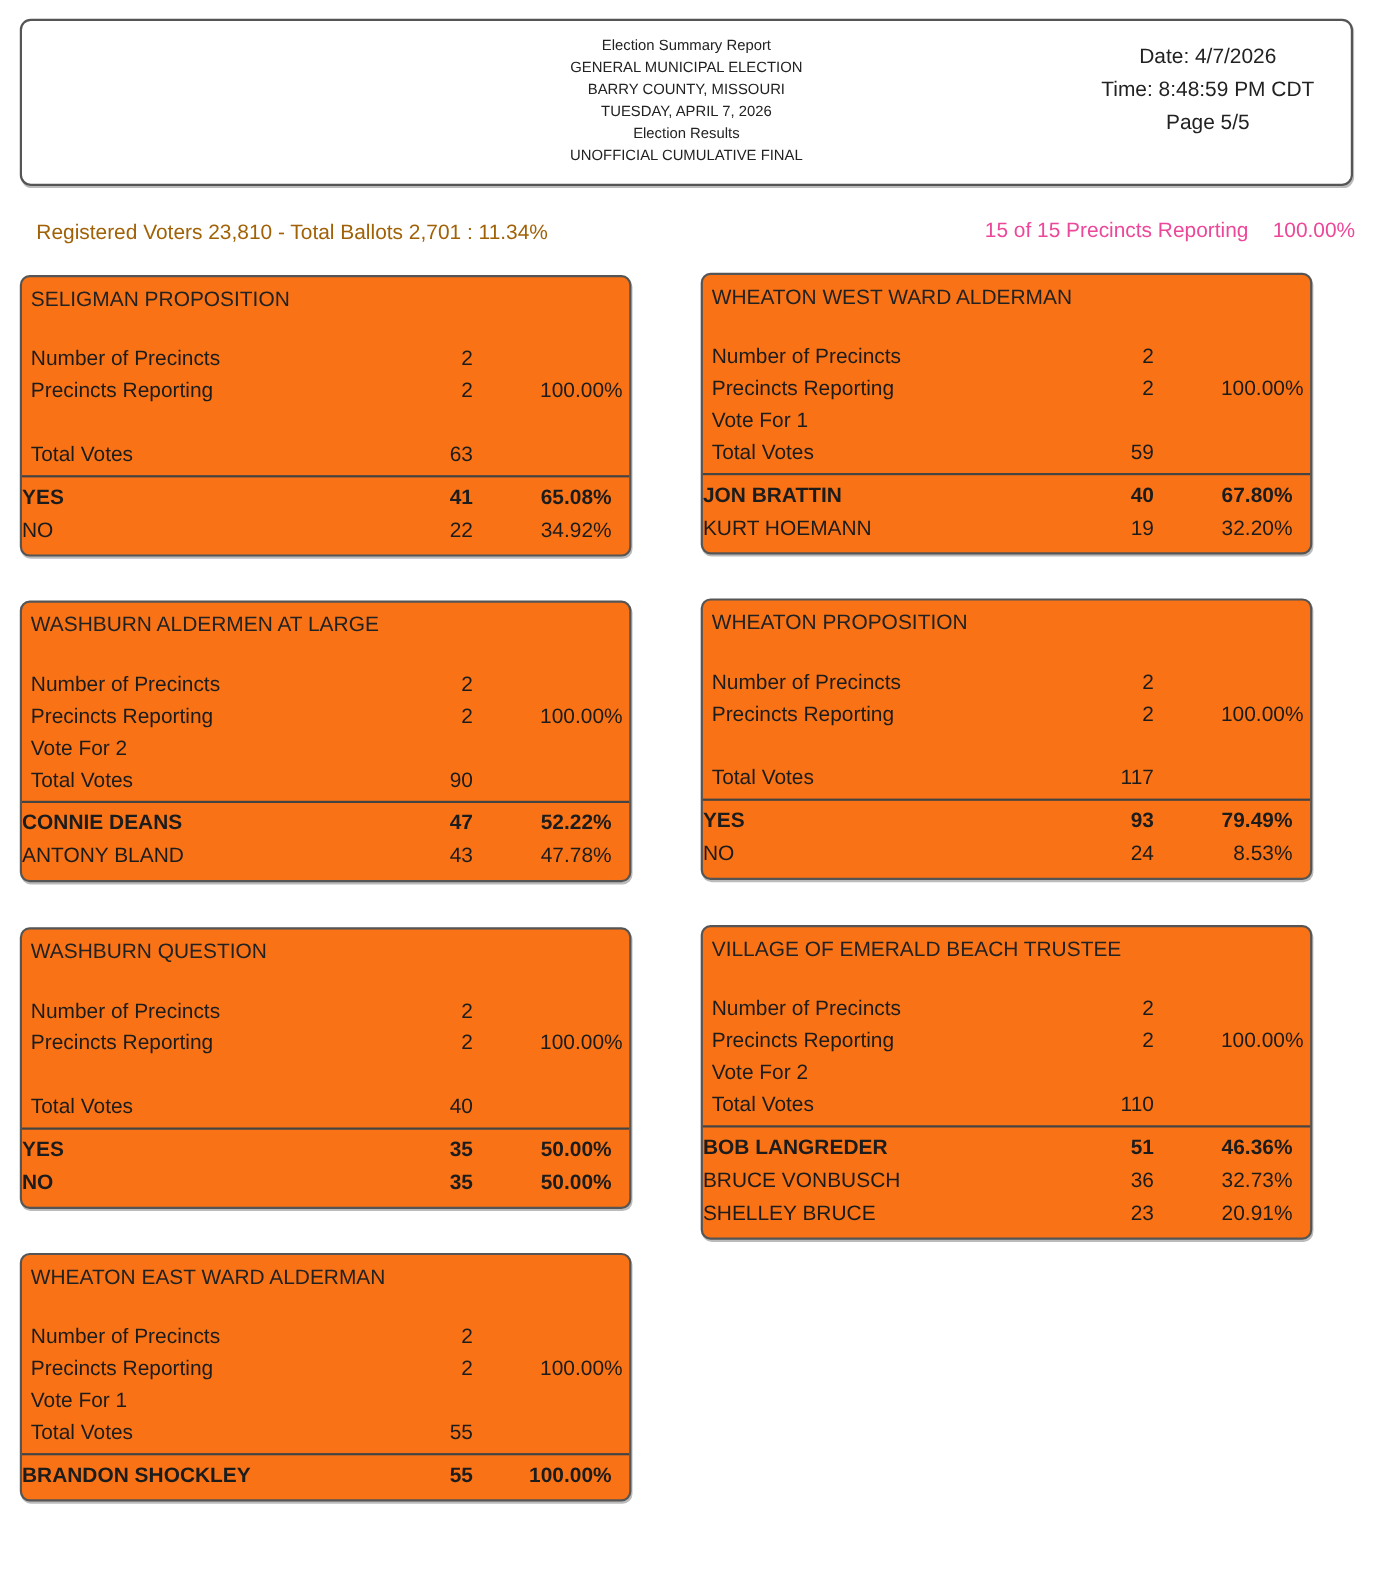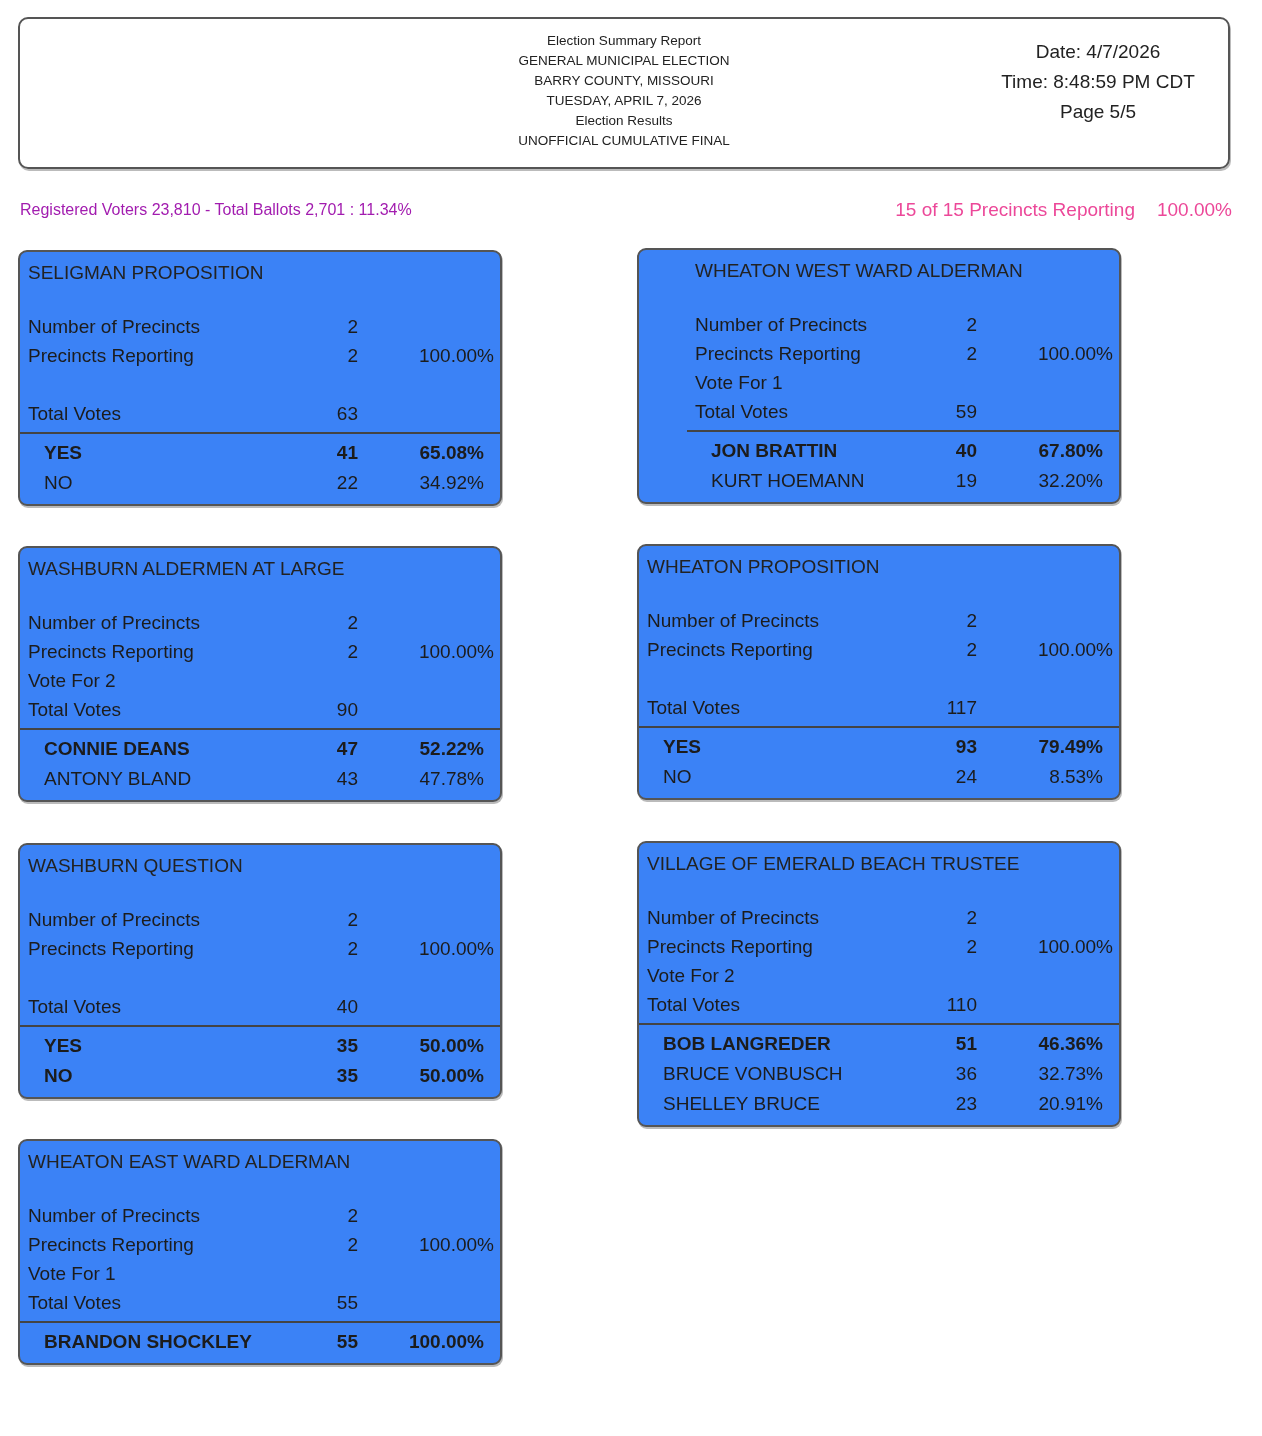--- a/index.html
+++ b/index.html
@@ -14,46 +14,46 @@
   }
   .header-center {
     position: absolute; left: 0; right: 0; top: 12px; text-align: center;
     font-size: 13.5px; line-height: 20px; color: #222;
   }
   .header-right {
     position: absolute; right: 10px; top: 18px; text-align: center;
     font-size: 19px; line-height: 30px; color: #222; width: 240px;
   }
   .summary-left {
-    position: absolute; left: 20px; top: 201px; font-size: 16px; color: #a21caf;
+    position: absolute; left: 33px; top: 201px; font-size: 19px; color: #a16207;
   }
   .summary-right {
     position: absolute; right: 30px; top: 199px; font-size: 19px; color: #ec4899;
   }
   .summary-right .pct { margin-left: 22px; }
   .contest {
-    position: absolute; width: 484px; border: 2px solid #555; border-radius: 9px;
-    box-sizing: border-box; box-shadow: 1px 2px 0 #bbb; background: #3b82f6;
+    position: absolute; width: 556px; border: 2px solid #555; border-radius: 9px;
+    box-sizing: border-box; box-shadow: 1px 2px 0 #bbb; background: #f97316;
   }
   .contest-title {
     font-size: 19px; padding: 10px 0 0 8px; height: 60px; box-sizing: border-box; color: #222;
   }
   .stats { position: relative; }
   .stat-row {
     position: relative; height: 29px; font-size: 19px; line-height: 29px;
   }
   .stat-row .lbl { position: absolute; left: 8px; }
   .stat-row .num { position: absolute; right: 142px; text-align: right; }
   .stat-row .pct { position: absolute; right: 6px; text-align: right; }
   .divider { border-top: 2px solid #444; margin-top: 4px; }
   .choices { padding: 4px 0 6px 0; }
   .choice {
     position: relative; height: 30px; font-size: 19px; line-height: 30px;
   }
-  .choice .name { position: absolute; left: 24px; }
+  .choice .name { position: absolute; left: 0; }
   .choice .num { position: absolute; right: 142px; text-align: right; margin-left: 28px; }
   .choice .pct { position: absolute; right: 16px; text-align: right; }
   .choice.winner { font-weight: bold; }
 </style>
 </head>
 <body>
 
 <div class="header-box">
   <div class="header-center">
     <div>Election Summary Report</div>
@@ -103,21 +103,21 @@
           <span class="num">41</span>
           <span class="pct">65.08%</span>
         </div>
         <div class="choice">
           <span class="name">NO</span>
           <span class="num">22</span>
           <span class="pct">34.92%</span>
         </div>
       </div>
   </div>
-    <div class="contest" style="left: 637px; top: 248px; padding-left: 48px;">
+    <div class="contest" style="left: 637px; top: 248px;">
     <div class="contest-title">WHEATON WEST WARD ALDERMAN</div>
     <div class="stats">
       <div class="stat-row">
         <span class="lbl">Number of Precincts</span>
         <span class="num">2</span>
       </div>
       <div class="stat-row">
         <span class="lbl">Precincts Reporting</span>
         <span class="num">2</span>
         <span class="pct">100.00%</span>

